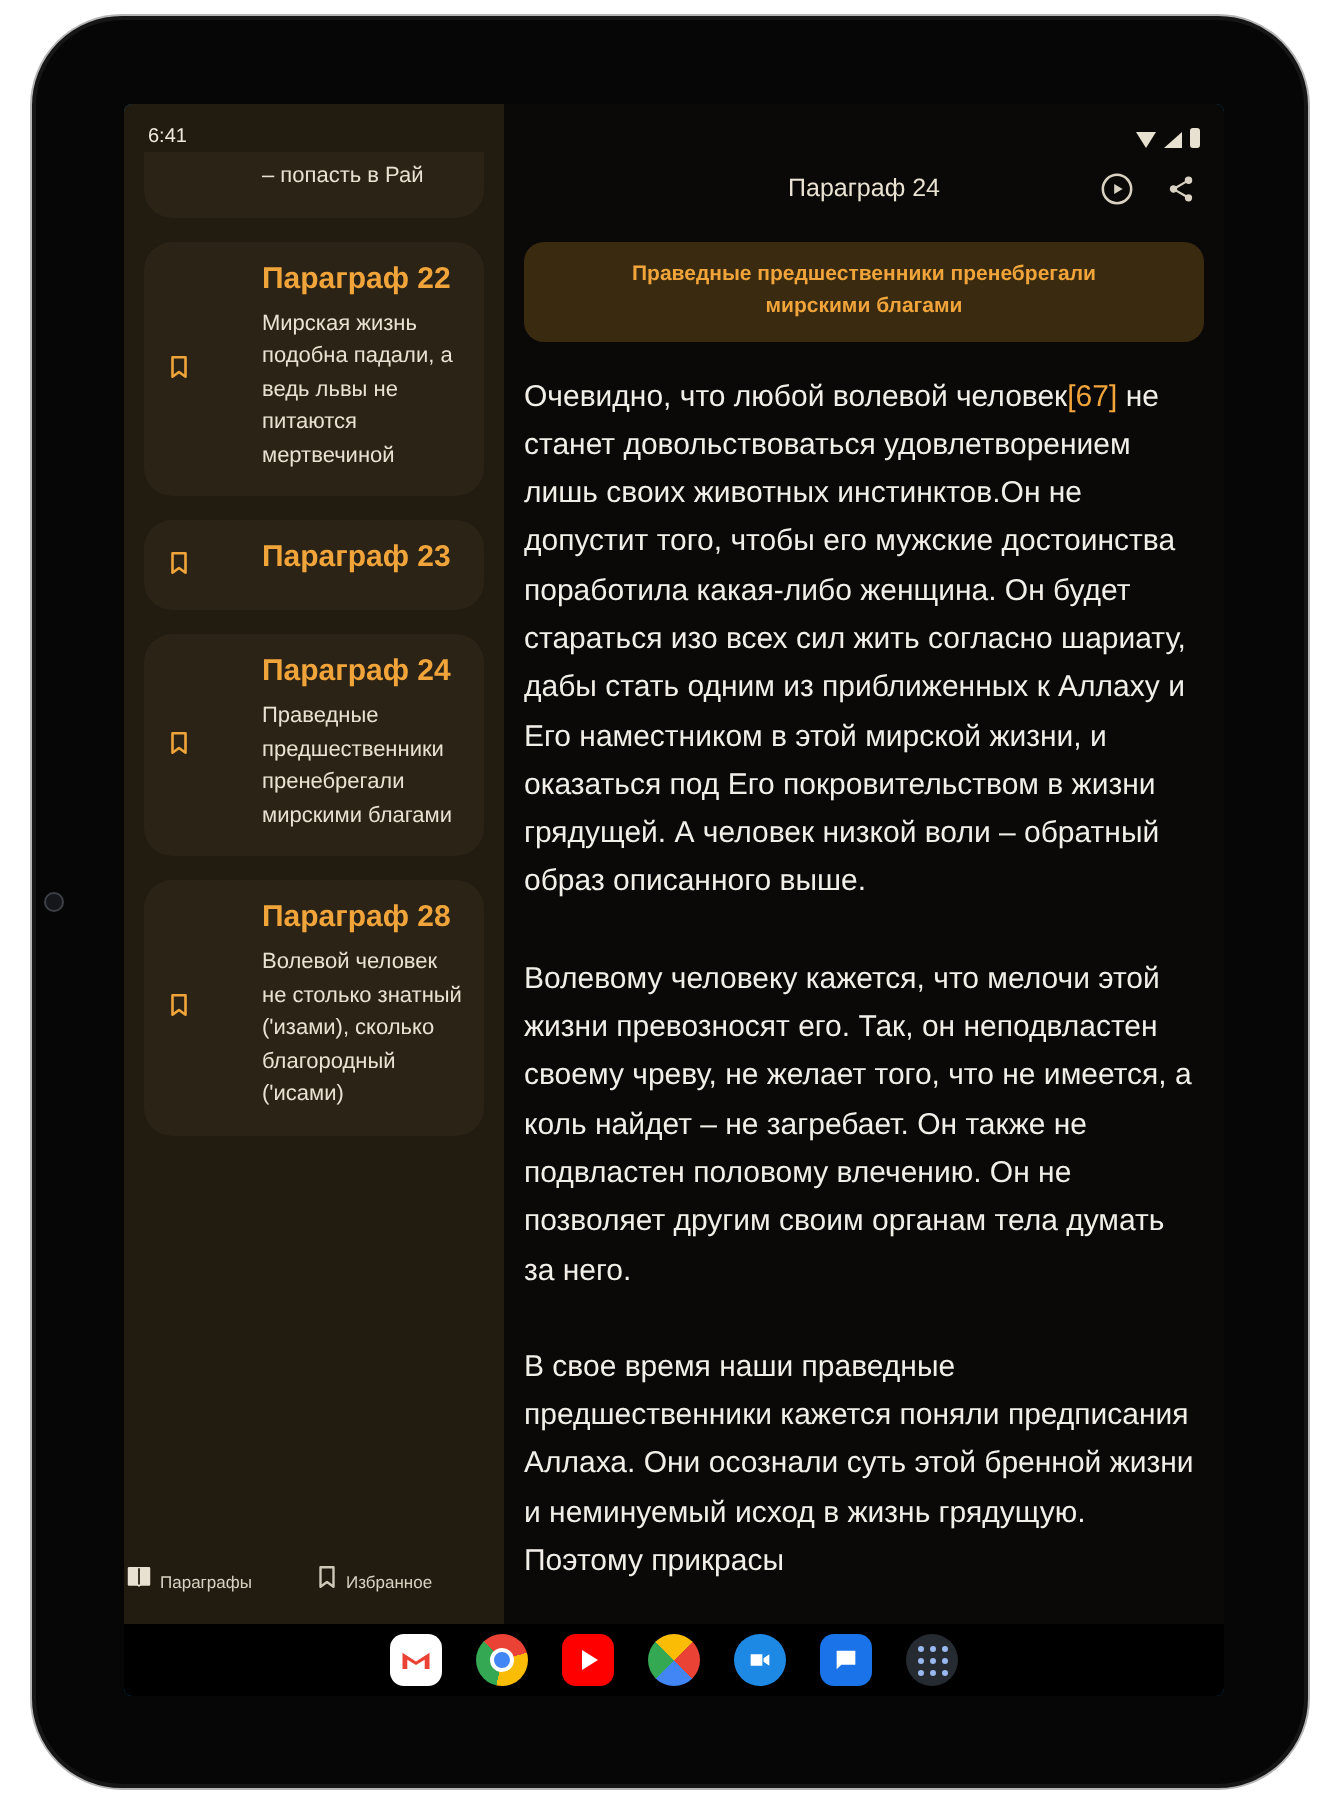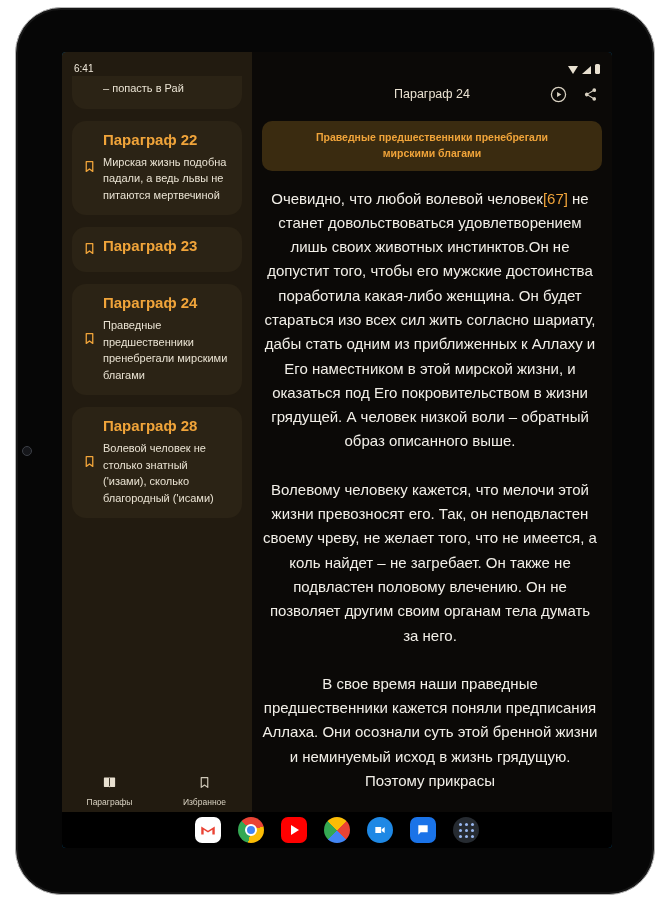--- a/index.html
+++ b/index.html
@@ -22,46 +22,46 @@
   .sb-status{height:22px;display:flex;align-items:flex-end;padding:0 0 2px 12px;}
   .sb-time{font-size:10px;color:#efe8da;}
   .sb-header{height:34px;display:flex;align-items:center;padding:0 12px;}
   .sb-title{flex:1;text-align:center;padding-left:14px;font-size:13px;color:#ece4d3;}
   .icon-btn{display:flex;align-items:center;justify-content:center;cursor:pointer;}
   .sb-list{flex:1;overflow:hidden;padding:0 10px;min-height:0;}
   .card{background:#2b2315;border-radius:14px;margin-bottom:12px;padding:10px 10px 12px 8px;
         display:flex;align-items:center;gap:5px;}
   .card.partial{margin-top:-54px;padding-top:58px;}
   .card-ico{width:18px;flex:0 0 18px;display:flex;justify-content:center;}
-  .card-body{flex:1;min-width:0;}
+  .card-body{flex:1;min-width:0;margin-left:28px;}
   .card-title{color:#f0a43a;font-size:15px;font-weight:bold;margin:0 0 6px;}
   .card-text{color:#e9e2d2;font-size:11px;line-height:1.5;}
   .sb-continue{margin:6px 10px 10px;background:transparent;border:1.5px solid #f0a43a;border-radius:20px;
         color:#f0a43a;font-size:10px;line-height:1.35;padding:6px 8px;text-align:center;cursor:pointer;
         font-family:inherit;}
   .sb-continue span{display:block;max-width:132px;margin:0 auto;}
   .sb-nav{height:42px;display:flex;align-items:center;}
-  .nav-item{flex:1;display:flex;flex-direction:column;align-items:center;gap:3px;cursor:pointer;}
+  .nav-item{flex:1;display:flex;flex-direction:row;align-items:center;gap:3px;cursor:pointer;}
   .nav-label{font-size:8.5px;color:#d9d2c2;}
 
   
   .content{flex:1;display:flex;flex-direction:column;background:#0b0907;min-width:0;min-height:0;}
   .main-status{height:22px;display:flex;justify-content:flex-end;align-items:flex-end;
         gap:4px;padding:0 12px 3px 0;}
   .wifi{width:10px;height:8px;background:#e8e0d0;clip-path:polygon(0 0,100% 0,50% 100%);}
   .signal{width:9px;height:8px;background:#e8e0d0;clip-path:polygon(100% 0,100% 100%,0 100%);}
   .battery{width:5px;height:10px;background:#e8e0d0;border-radius:1.5px;}
   .main-header{height:34px;position:relative;display:flex;align-items:center;justify-content:flex-end;
         gap:16px;padding:0 14px;}
   .main-title{position:absolute;left:0;right:0;text-align:center;font-size:12.5px;color:#eae2d2;}
   .main-header .icon-btn{position:relative;z-index:1;}
   .banner{margin:10px 10px 0;background:#3a2b10;border-radius:10px;padding:9px 10px;text-align:center;}
   .banner span{display:block;max-width:262px;margin:0 auto;color:#f0a43a;font-size:10.5px;line-height:1.5;font-weight:bold;}
   .body-text{flex:1;overflow:hidden;padding:16px 14px 0 10px;color:#f2efe8;font-size:15px;line-height:1.62;}
-  .body-text p{margin:0 0 24px;text-align:center;}
+  .body-text p{margin:0 0 24px;}
   .footnote{color:#f0a43a;text-decoration:none;cursor:pointer;}
 
   
   .taskbar{height:36px;background:#000;display:flex;align-items:center;justify-content:center;gap:17px;}
   .tb-icon{width:26px;height:26px;display:flex;align-items:center;justify-content:center;cursor:pointer;position:relative;}
   .gmail{background:#fff;border-radius:7px;}
   .chrome{border-radius:50%;background:conic-gradient(from -45deg,#ea4335 0 33%,#fbbc05 33% 66%,#34a853 66% 100%);}
   .chrome-center{position:absolute;inset:7px;background:#4285f4;border:2px solid #fff;border-radius:50%;}
   .yt{background:#ff0000;border-radius:7px;}
   .yt-tri{width:0;height:0;border-left:8px solid #fff;border-top:5px solid transparent;border-bottom:5px solid transparent;margin-left:2px;}

